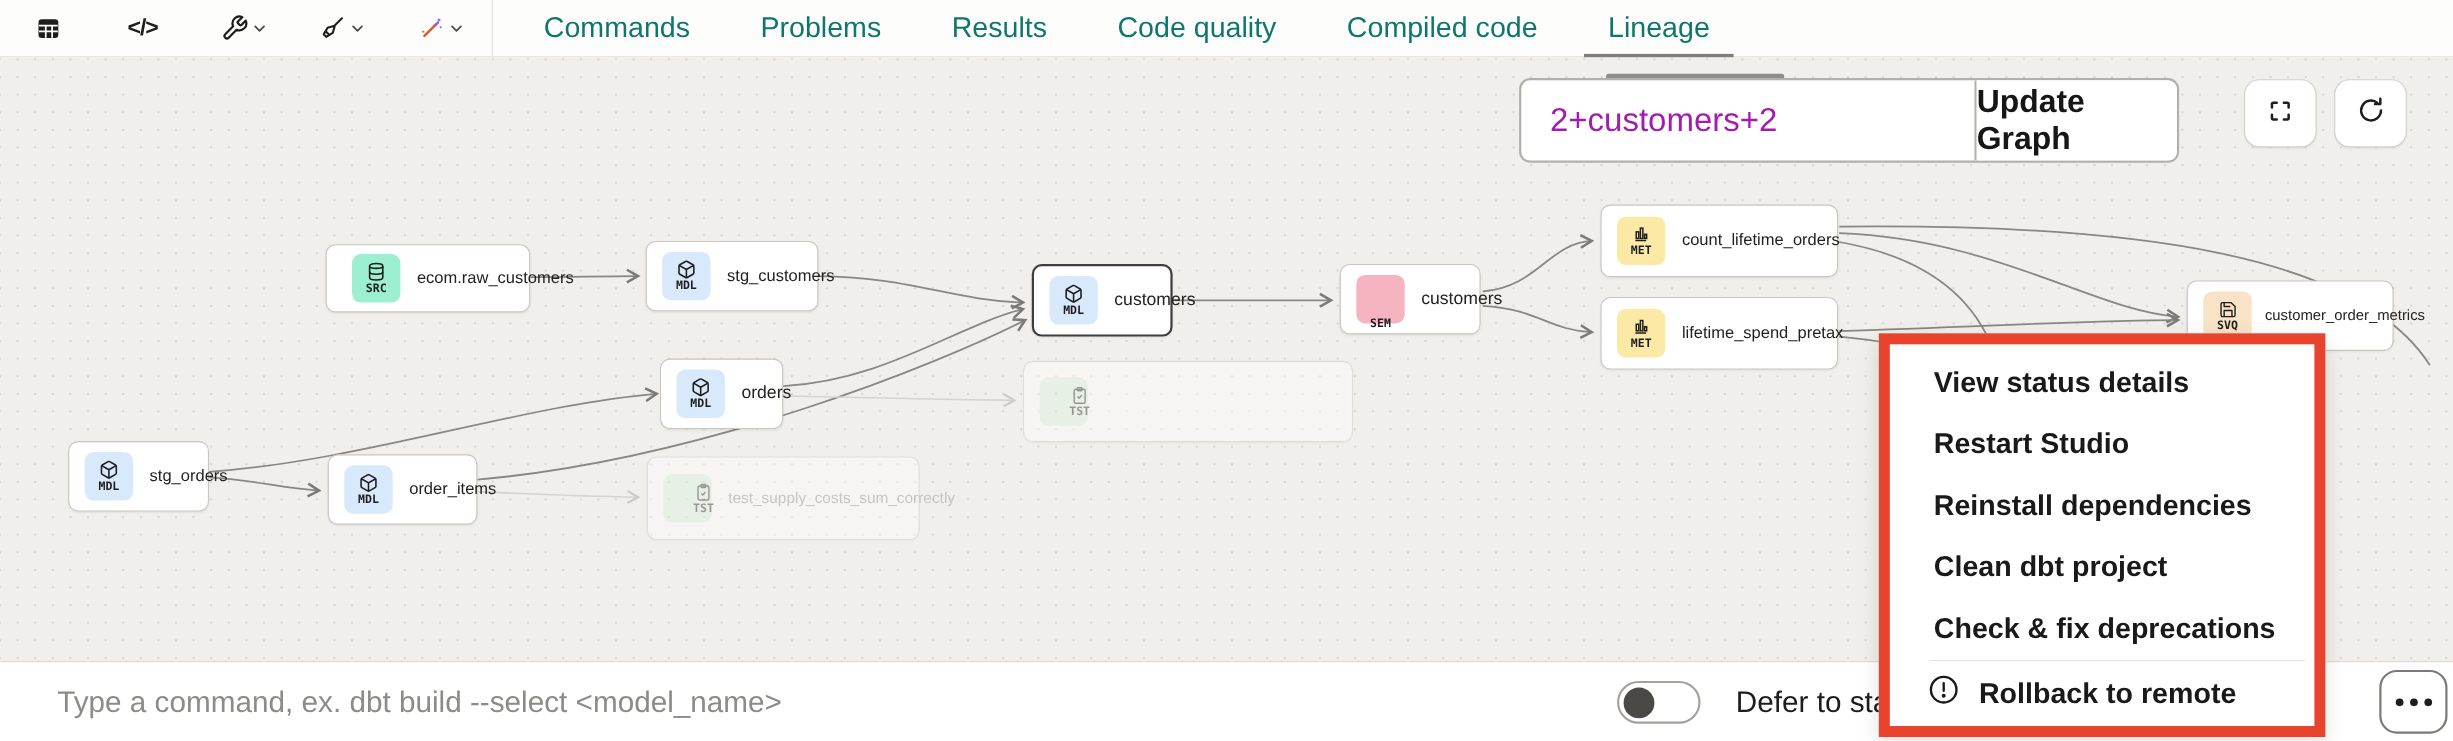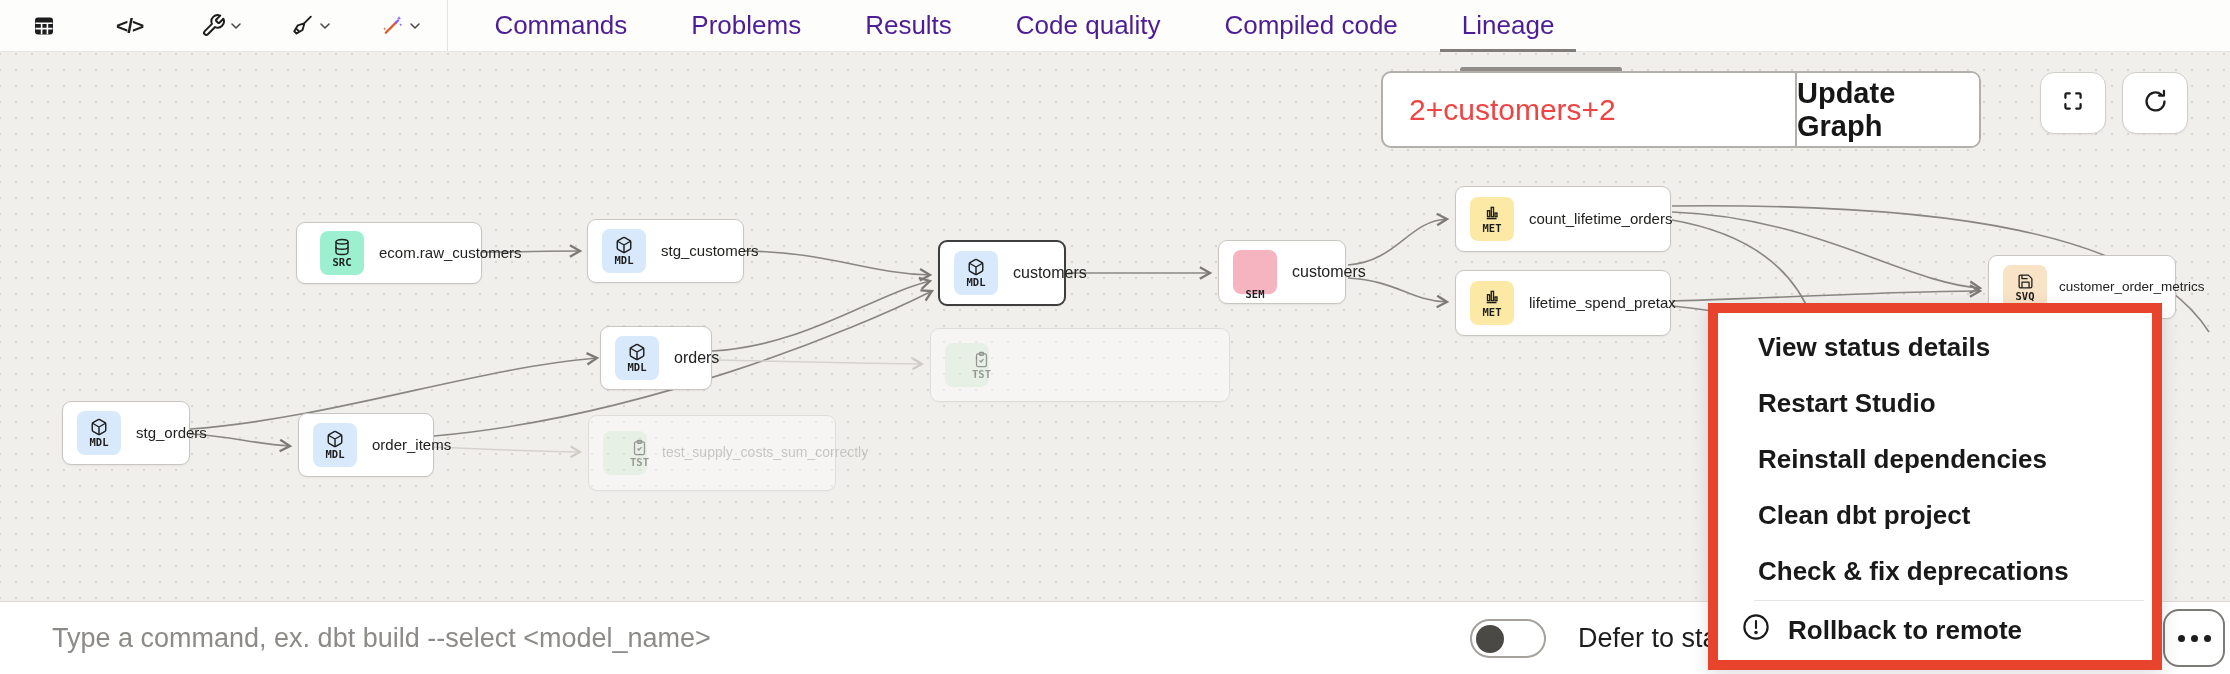--- a/index.html
+++ b/index.html
@@ -9,21 +9,21 @@
   
   .topbar { position:absolute; top:0; left:0; width:100%; height:52px; background:#fdfdfc;
             border-bottom:1px solid #e7e5e2; display:flex; align-items:center; z-index:7; }
   .tool-icons { display:flex; align-items:center; gap:0; padding-left:22px; }
   .icon-btn { display:flex; align-items:center; justify-content:center; height:44px; padding:0 10px; cursor:pointer; }
   .icon-btn svg { display:block; }
   .code-glyph { font-size:21px; font-weight:600; color:#1d1d1d; letter-spacing:-1px; }
   .chev { margin-left:2px; }
   .tb-divider { width:1px; height:52px; background:#e5e3e0; margin-left:14px; }
   .tabs { display:flex; align-items:center; gap:64px; margin-left:46px; height:52px; }
-  .tab { position:relative; font-size:26px; font-weight:500; color:#4c1d95; height:52px;
+  .tab { position:relative; font-size:26px; font-weight:500; color:#0f766e; height:52px;
          display:flex; align-items:center; cursor:pointer; white-space:nowrap;text-align:center; }
   .tab.active::after { content:""; position:absolute; left:-22px; right:-22px; bottom:0; height:3px; background:#807d7a; }
 
   
   .canvas { position:absolute; top:52px; left:0; width:2230px; height:549px; background:#f0efec;
             background-image:radial-gradient(#d8d5d1 1.3px, transparent 1.4px);
             background-size:16px 16px; background-position:8px 10px; }
   .edges { position:absolute; top:0; left:0; z-index:1; pointer-events:none; }
 
   .gnode { position:absolute; z-index:2; background:#ffffff; border:1.5px solid #c9c6c1; border-radius:9px;
@@ -38,21 +38,21 @@
   .badge .blabel { font-family:"DejaVu Sans Mono", monospace; font-size:10.5px; font-weight:bold; color:#1d1d1d; line-height:1; }
   .b-src { background:#9cf0d0; } .b-mdl { background:#d7e9fb; } .b-met { background:#fce9a5; }
   .b-sem { background:#f6b4c1;gap:44px; } .b-tst { background:#dcf3dd;padding-left:29px; } .b-svq { background:#f8e3c7; }
 
   .top-grip { position:absolute; left:1460px; top:15px; width:162px; height:5px; background:#908d88; border-radius:3px; z-index:2; }
 
   
   .graph-search { position:absolute; left:1381px; top:71px; width:600px; height:77px; background:#ffffff;
                   border:2px solid #b3b0ab; border-radius:10px; display:flex; z-index:3; overflow:hidden; }
   .graph-search input { flex:0 0 370px; border:none; outline:none; font-family:"Liberation Sans",sans-serif;
-                  font-size:30px; font-weight:500; color:#ef4444; padding-left:26px; background:transparent; }
+                  font-size:30px; font-weight:500; color:#a21caf; padding-left:26px; background:transparent; }
   .gs-divider { width:2px; background:#b3b0ab; }
   .update-btn { flex:1; display:flex; align-items:center; justify-content:center; font-size:29px; font-weight:700;
                 color:#161616; cursor:pointer; background:#ffffff; }
   .sq-btn { position:absolute; width:66px; height:62px; background:#ffffff; border:1.5px solid #d2cfcb; border-radius:14px;
             display:flex; align-items:center; justify-content:center; cursor:pointer; z-index:3; box-shadow:0 1px 2px rgba(0,0,0,.05); }
   .sq-btn.fs { left:2040px; top:72px; } .sq-btn.rf { left:2122px; top:72px; }
 
   
   .cmdbar { position:absolute; left:0; bottom:0; width:2230px; height:73px; background:#ffffff;
             border-top:1px solid #dbd8d5; z-index:4; }
@@ -62,27 +62,27 @@
   .toggle { position:absolute; left:1470px; top:17px; width:76px; height:39px; border:2px solid #a5a29e;
             border-radius:20px; background:#ffffff; cursor:pointer; }
   .knob { position:absolute; left:4px; top:3.5px; width:28px; height:28px; border-radius:50%; background:#4b4946; }
   .defer-label { position:absolute; left:1578px; top:0; height:73px; display:flex; align-items:center;
             font-size:27px; color:#1d1d1d; white-space:nowrap; }
   .more-btn { position:absolute; right:5px; top:7px; width:62px; height:58px; border:2px solid #7c7a76; border-radius:16px;
             background:#ffffff; display:flex; align-items:center; justify-content:center; gap:6px; cursor:pointer; }
   .more-btn i { width:7px; height:7px; border-radius:50%; background:#1d1d1d; }
 
   
-  .ctx-menu { position:absolute; left:1708px; top:303px; width:454px; height:367px; background:#ffffff;
+  .ctx-menu { position:absolute; left:1708px; top:303px; width:406px; height:367px; background:#ffffff;
               border:10px solid #e8432c; z-index:6; box-shadow:0 6px 18px rgba(0,0,0,.12); }
   .ctx-inner { padding-top:6px; }
   .ctx-item { height:56px; display:flex; align-items:center; padding-left:40px; font-size:26px; font-weight:600;
               color:#191919; cursor:pointer; white-space:nowrap; }
   .ctx-sep { height:1px; background:#e6e4e1; margin:1px 8px 1px 36px; }
-  .ctx-item.rollback { padding-left:23px; gap:17px; }
+  .ctx-item.rollback { padding-left:34px; gap:17px; }
 </style>
 </head>
 <body>
 
 <div class="screen">
 
   <div class="topbar">
     <div class="tool-icons">
       <div class="icon-btn">
         <span>

